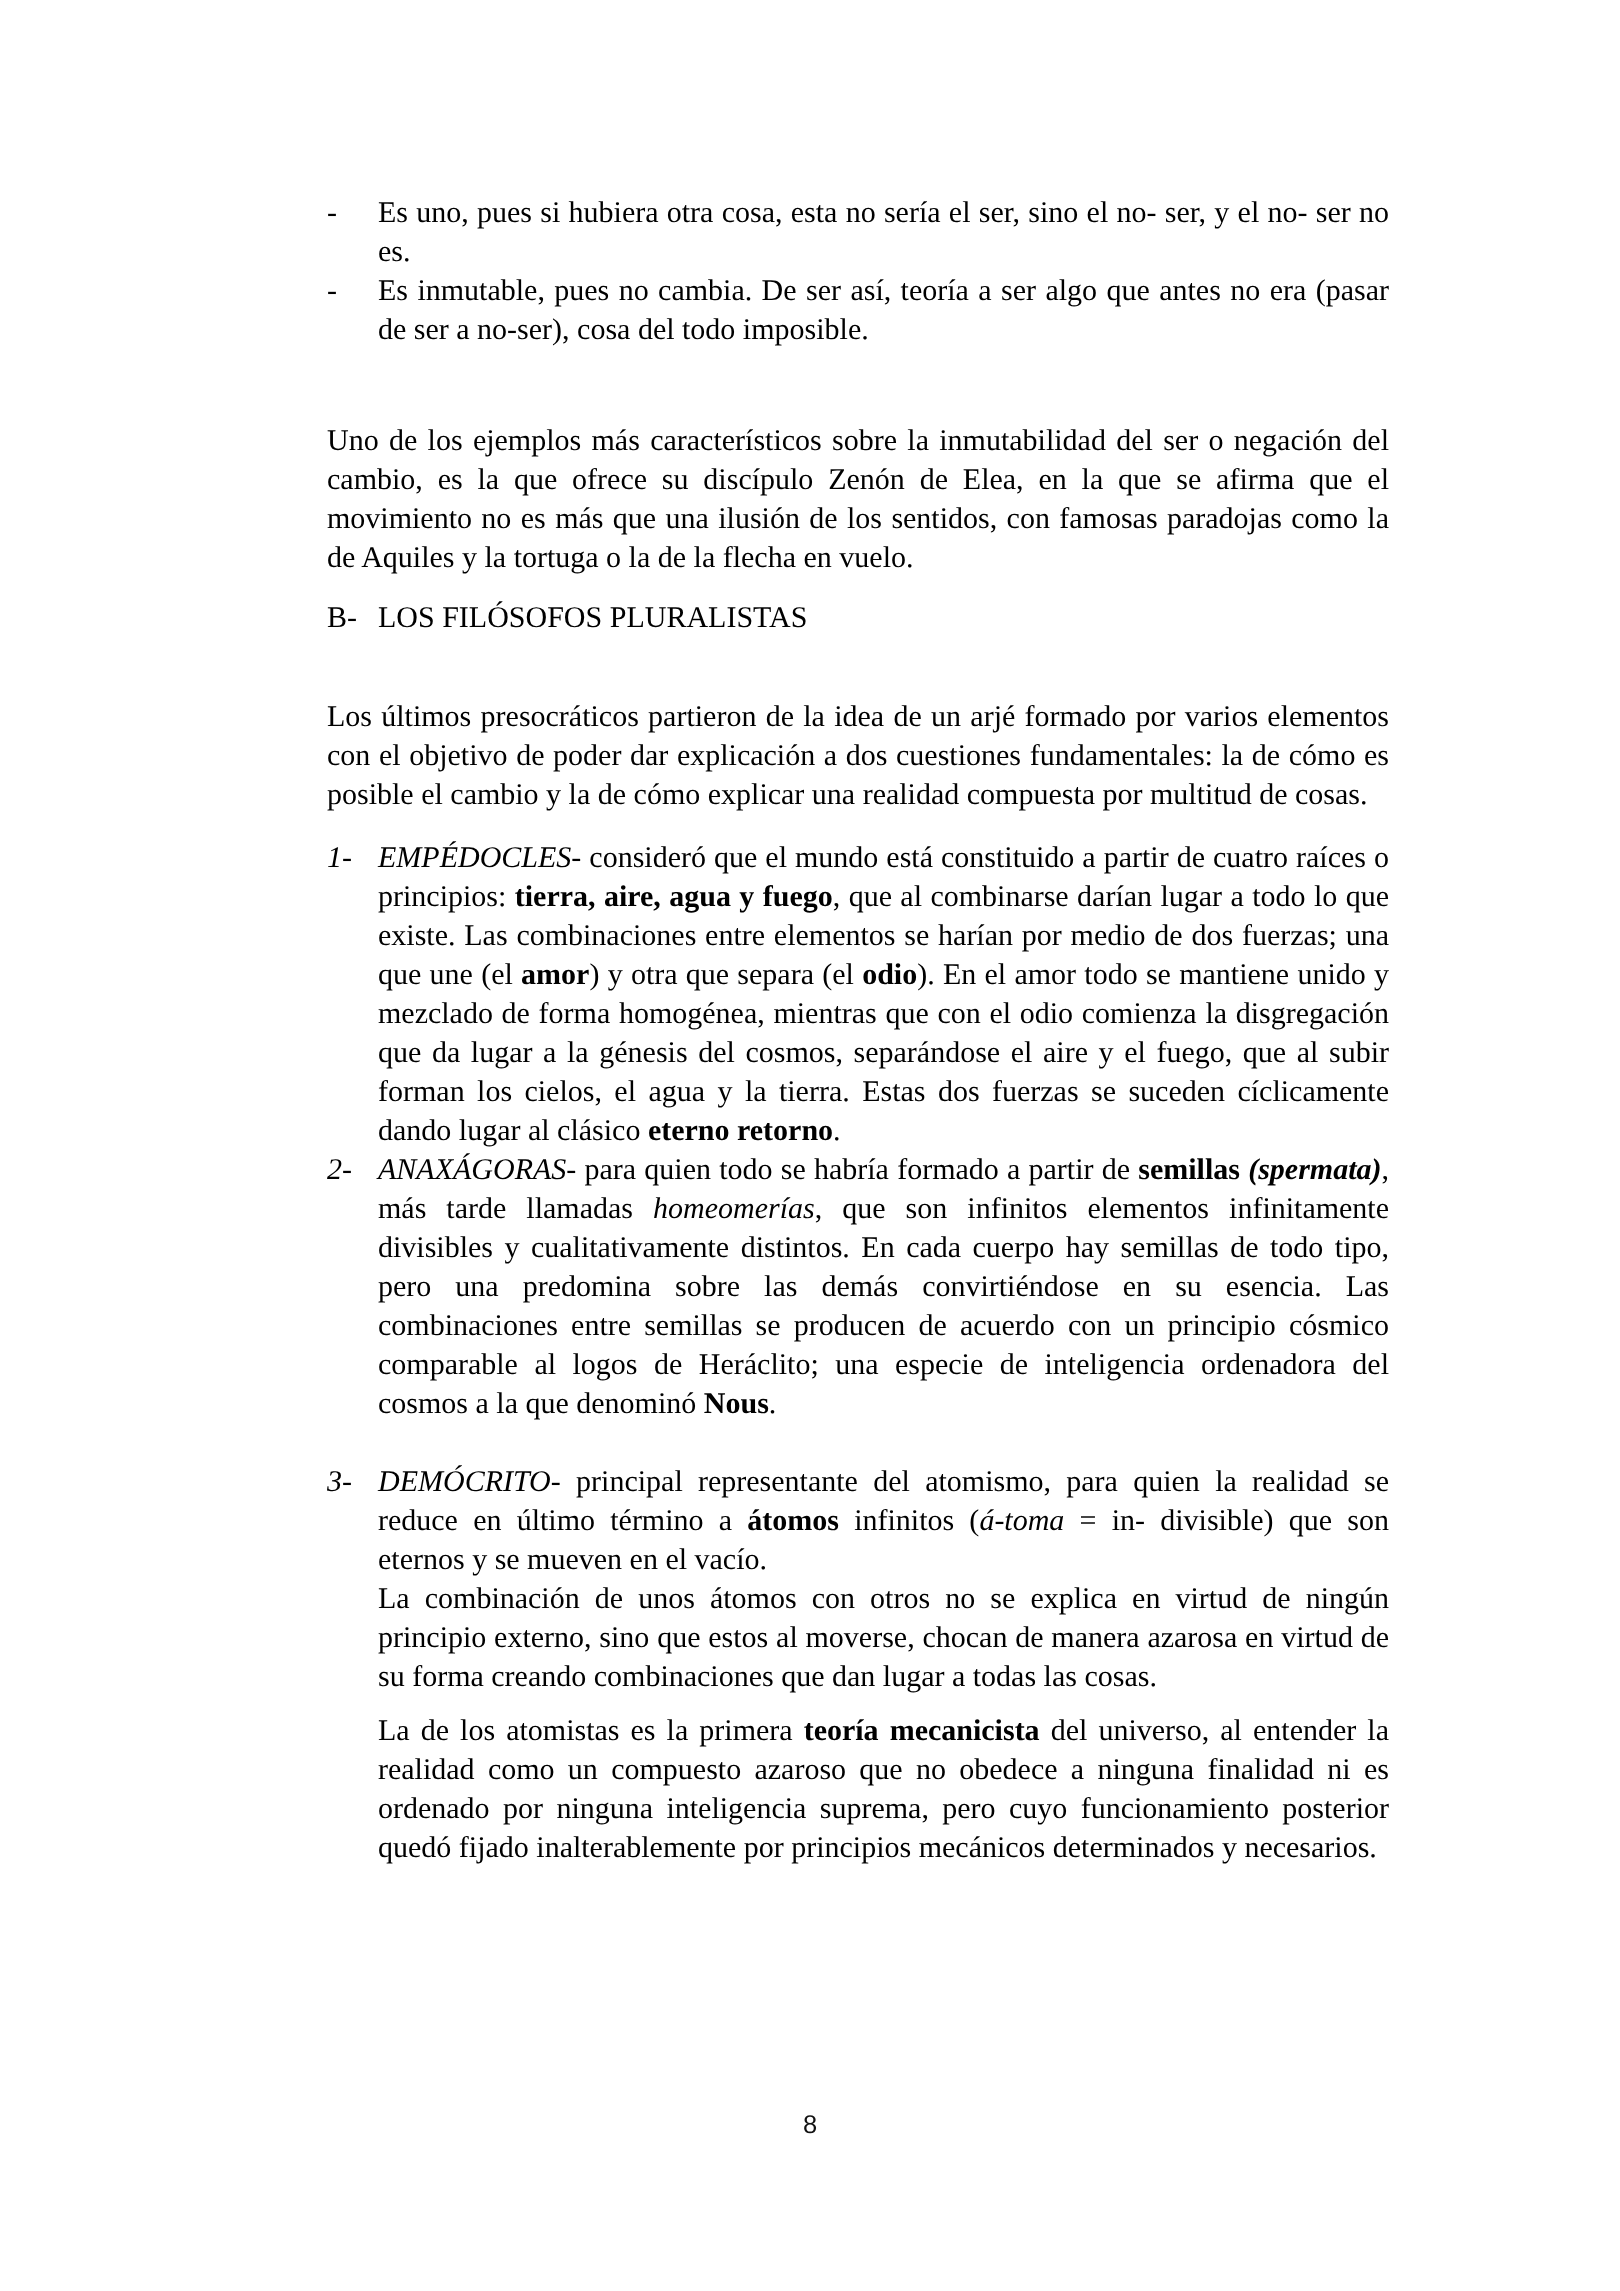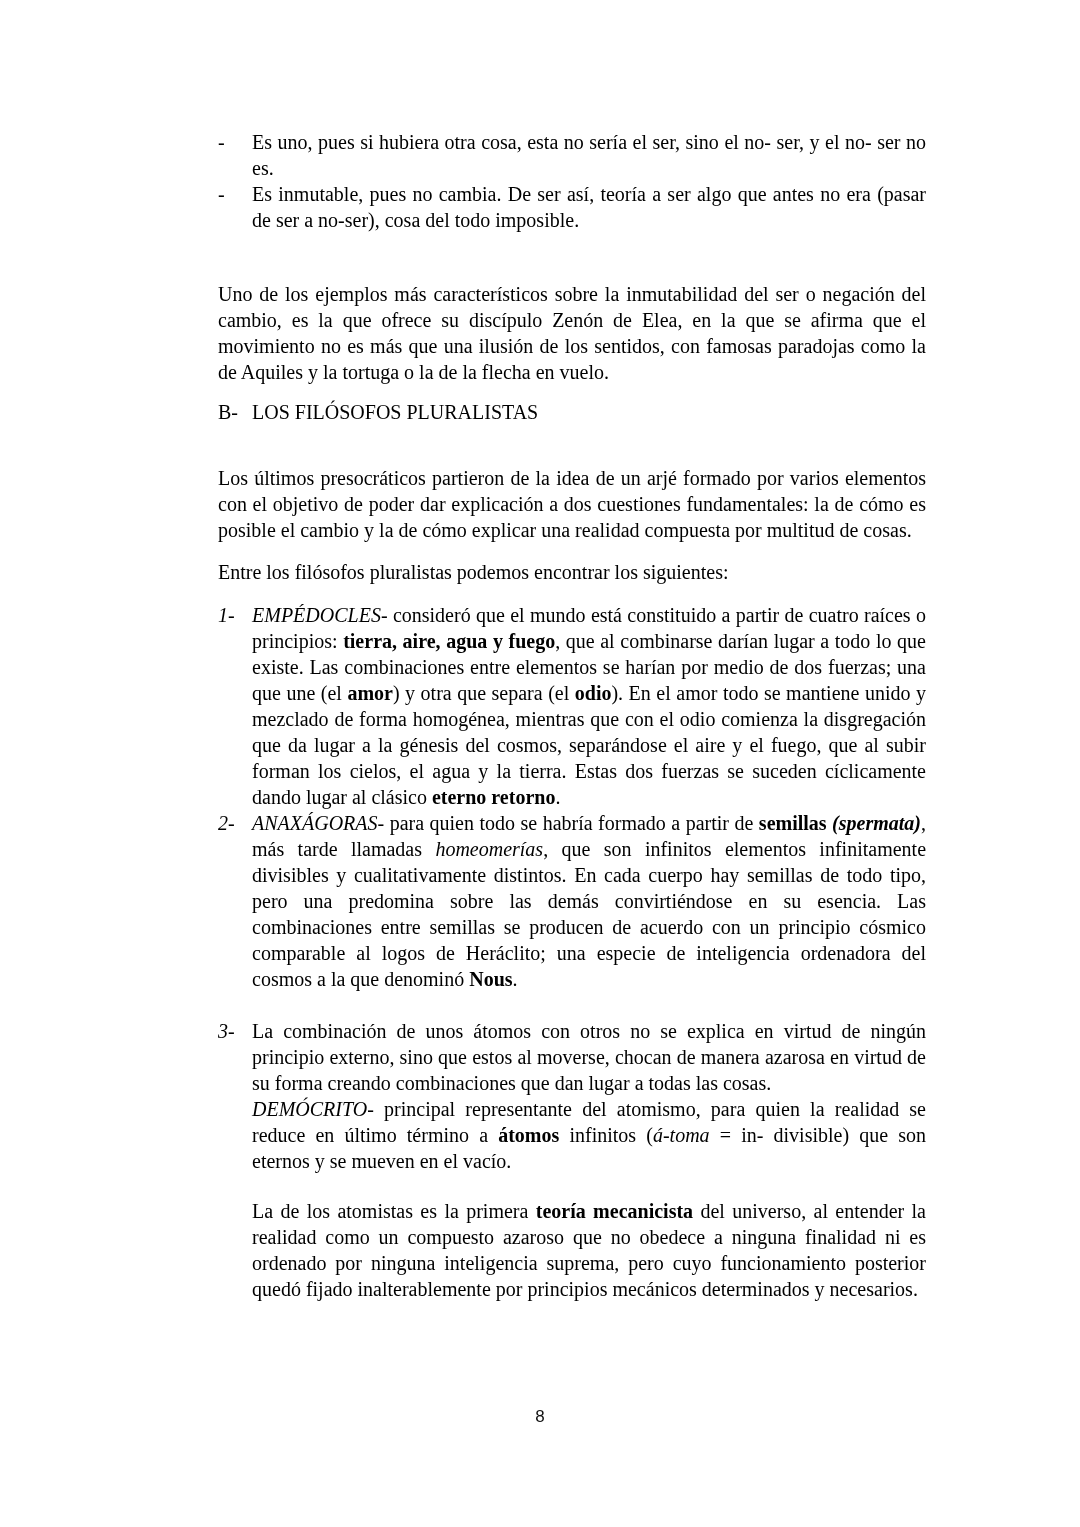--- a/index.html
+++ b/index.html
@@ -33,21 +33,21 @@
   .heading {
     margin-top: 14px;
     margin-bottom: 40px;
     font-size: 20px;
     font-weight: normal;
     line-height: 26px;
   }
   .para-ultimos { margin-bottom: 16px; }
   .para-entre { margin-bottom: 17px; }
   .gap-top { margin-top: 26px; }
-  .para-atomistas { margin-top: 24px; padding-left: 34px; font-family: Liberation Serif, serif; }
+  .para-atomistas { margin-top: 10px; padding-left: 34px; font-family: Liberation Serif, serif; }
   .pagenum {
     position: absolute;
     left: 0;
     right: 0;
     top: 1407px;
     text-align: center;
     font-family: "Liberation Sans", sans-serif;
     font-size: 17px;
     color: #111111;
   }
@@ -71,40 +71,39 @@
 
     <p class="just para-zenon"><span>Uno de los ejemplos más característicos sobre la inmutabilidad del ser o negación del cambio, es la que ofrece su discípulo Zenón de Elea, en la que se afirma que el movimiento no es más que una ilusión de los sentidos, con famosas paradojas como la de Aquiles y la tortuga o la de la flecha en vuelo.</span></p>
 
     <h2 class="heading hang">
       <span class="marker">B-</span>
       <span>LOS FILÓSOFOS PLURALISTAS</span>
     </h2>
 
     <p class="just para-ultimos"><span>Los últimos presocráticos partieron de la idea de un arjé formado por varios elementos con el objetivo de poder dar explicación a dos cuestiones fundamentales: la de cómo es posible el cambio y la de cómo explicar una realidad compuesta por multitud de cosas.</span></p>
 
-    <p class="para-entre"><span>Entre los filósofos pluralistas podemos encontrar los siguientes:</span></p>
 
     <section>
       <div class="hang num">
         <span class="marker">1-</span>
         <div>
           <p class="just"><span style="font-style: italic;">EMPÉDOCLES-</span><span> consideró que el mundo está constituido a partir de cuatro raíces o principios: </span><span style="font-weight: bold;">tierra, aire, agua y fuego</span><span>, que al combinarse darían lugar a todo lo que existe. Las combinaciones entre elementos se harían por medio de dos fuerzas; una que une (el </span><span style="font-weight: bold;">amor</span><span>) y otra que separa (el </span><span style="font-weight: bold;">odio</span><span>). En el amor todo se mantiene unido y mezclado de forma homogénea, mientras que con el odio comienza la disgregación que da lugar a la génesis del cosmos, separándose el aire y el fuego, que al subir forman los cielos, el agua y la tierra. Estas dos fuerzas se suceden cíclicamente dando lugar al clásico </span><span style="font-weight: bold;">eterno retorno</span><span>.</span></p>
         </div>
       </div>
       <div class="hang num">
         <span class="marker">2-</span>
         <div>
           <p class="just"><span style="font-style: italic;">ANAXÁGORAS-</span><span> para quien todo se habría formado a partir de </span><span style="font-weight: bold;">semillas </span><span style="font-weight: bold; font-style: italic;">(spermata)</span><span>, más tarde llamadas </span><span style="font-style: italic;">homeomerías</span><span>, que son infinitos elementos infinitamente divisibles y cualitativamente distintos. En cada cuerpo hay semillas de todo tipo, pero una predomina sobre las demás convirtiéndose en su esencia. Las combinaciones entre semillas se producen de acuerdo con un principio cósmico comparable al logos de Heráclito; una especie de inteligencia ordenadora del cosmos a la que denominó </span><span style="font-weight: bold;">Nous</span><span>.</span></p>
         </div>
       </div>
       <div class="hang num gap-top">
         <span class="marker">3-</span>
         <div>
+          <p class="just"><span style="font-style: italic;">DEMÓCRITO-</span><span> principal representante del atomismo, para quien la realidad se reduce en último término a </span><span style="font-weight: bold;">átomos</span><span> infinitos (</span><span style="font-style: italic;">á-toma</span><span> = in- divisible) que son eternos y se mueven en el vacío.</span></p>
           <p class="just"><span>La combinación de unos átomos con otros no se explica en virtud de ningún principio externo, sino que estos al moverse, chocan de manera azarosa en virtud de su forma creando combinaciones que dan lugar a todas las cosas.</span></p>
-          <p class="just"><span style="font-style: italic;">DEMÓCRITO-</span><span> principal representante del atomismo, para quien la realidad se reduce en último término a </span><span style="font-weight: bold;">átomos</span><span> infinitos (</span><span style="font-style: italic;">á-toma</span><span> = in- divisible) que son eternos y se mueven en el vacío.</span></p>
         </div>
       </div>
     </section>
 
     <p class="just para-atomistas"><span>La de los atomistas es la primera </span><span style="font-weight: bold;">teoría mecanicista</span><span> del universo, al entender la realidad como un compuesto azaroso que no obedece a ninguna finalidad ni es ordenado por ninguna inteligencia suprema, pero cuyo funcionamiento posterior quedó fijado inalterablemente por principios mecánicos determinados y necesarios.</span></p>
 
   </main>
 
   <div class="pagenum">8</div>
 </div>

